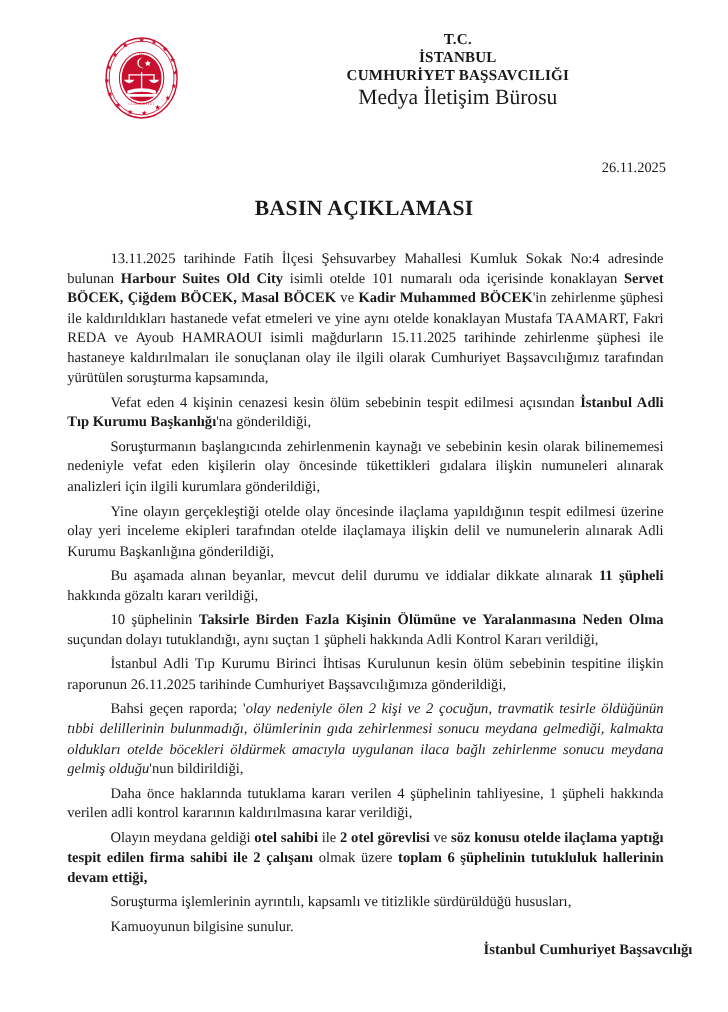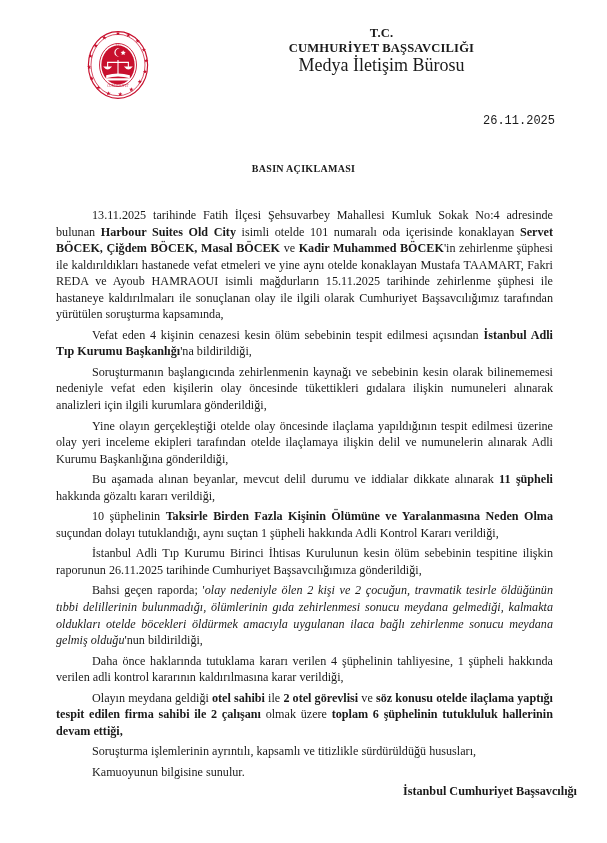--- a/index.html
+++ b/index.html
@@ -54,35 +54,34 @@
   .org-sub {
     font-weight: normal;
     font-size: 18px;
     line-height: 17px;
     margin-top: 1px;
   }
 
   
   .date-row {
     position: absolute;
-    top: 114px;
+    top: 132px;
     right: 52px;
     font-size: 12px;
-    font-family: Liberation Mono, monospace;
   }
 
   
   .doc-title {
     position: absolute;
     top: 163px;
     left: 0;
     right: 0;
     text-align: center;
     font-weight: bold;
-    font-size: 10px;
+    font-size: 18px;
     letter-spacing: 0.3px;
   }
 
   
   .body-wrap {
     position: absolute;
     top: 203px;
     left: 52px;
     width: 505px;
   }
@@ -193,32 +192,33 @@
 
         <g fill="#c8102e" font-size="4.4" font-family="Liberation Serif, serif">
           <text x="50" y="24" text-anchor="middle" opacity="0.85">T.C.</text>
           <text x="50" y="80" text-anchor="middle" opacity="0.85">CUMHURİYET</text>
         </g>
       </svg>
     </div>
 
     <div class="org-block">
       <div class="org-line">T.C.</div>
+      <div class="org-line">İSTANBUL</div>
       <div class="org-line">CUMHURİYET BAŞSAVCILIĞI</div>
       <div class="org-sub">Medya İletişim Bürosu</div>
     </div>
   </div>
 
   <div class="date-row">26.11.2025</div>
 
   <div class="doc-title">BASIN AÇIKLAMASI</div>
 
   <div class="body-wrap">
     <p class="para"><span>13.11.2025 tarihinde Fatih İlçesi Şehsuvarbey Mahallesi Kumluk Sokak No:4 adresinde bulunan </span><b>Harbour Suites Old City</b><span> isimli otelde 101 numaralı oda içerisinde konaklayan </span><b>Servet BÖCEK, Çiğdem BÖCEK, Masal BÖCEK</b><span> ve </span><b>Kadir Muhammed BÖCEK</b><span>'in zehirlenme şüphesi ile kaldırıldıkları hastanede vefat etmeleri ve yine aynı otelde konaklayan Mustafa TAAMART, Fakri REDA ve Ayoub HAMRAOUI isimli mağdurların 15.11.2025 tarihinde zehirlenme şüphesi ile hastaneye kaldırılmaları ile sonuçlanan olay ile ilgili olarak Cumhuriyet Başsavcılığımız tarafından yürütülen soruşturma kapsamında,</span></p>
-    <p class="para"><span>Vefat eden 4 kişinin cenazesi kesin ölüm sebebinin tespit edilmesi açısından </span><b>İstanbul Adli Tıp Kurumu Başkanlığı</b><span>'na bildirildiği,</span></p>
+    <p class="para"><span>Vefat eden 4 kişinin cenazesi kesin ölüm sebebinin tespit edilmesi açısından </span><b>İstanbul Adli Tıp Kurumu Başkanlığı</b><span>'na gönderildiği,</span></p>
     <p class="para"><span>Soruşturmanın başlangıcında zehirlenmenin kaynağı ve sebebinin kesin olarak bilinememesi nedeniyle vefat eden kişilerin olay öncesinde tükettikleri gıdalara ilişkin numuneleri alınarak analizleri için ilgili kurumlara gönderildiği,</span></p>
     <p class="para"><span>Yine olayın gerçekleştiği otelde olay öncesinde ilaçlama yapıldığının tespit edilmesi üzerine olay yeri inceleme ekipleri tarafından otelde ilaçlamaya ilişkin delil ve numunelerin alınarak Adli Kurumu Başkanlığına gönderildiği,</span></p>
     <p class="para"><span>Bu aşamada alınan beyanlar, mevcut delil durumu ve iddialar dikkate alınarak </span><b>11 şüpheli</b><span> hakkında gözaltı kararı verildiği,</span></p>
     <p class="para"><span>10 şüphelinin </span><b>Taksirle Birden Fazla Kişinin Ölümüne ve Yaralanmasına Neden Olma</b><span> suçundan dolayı tutuklandığı, aynı suçtan 1 şüpheli hakkında Adli Kontrol Kararı verildiği,</span></p>
     <p class="para"><span>İstanbul Adli Tıp Kurumu Birinci İhtisas Kurulunun kesin ölüm sebebinin tespitine ilişkin raporunun 26.11.2025 tarihinde Cumhuriyet Başsavcılığımıza gönderildiği,</span></p>
     <p class="para"><span>Bahsi geçen raporda; '</span><i>olay nedeniyle ölen 2 kişi ve 2 çocuğun, travmatik tesirle öldüğünün tıbbi delillerinin bulunmadığı, ölümlerinin gıda zehirlenmesi sonucu meydana gelmediği, kalmakta oldukları otelde böcekleri öldürmek amacıyla uygulanan ilaca bağlı zehirlenme sonucu meydana gelmiş olduğu</i><span>'nun bildirildiği,</span></p>
     <p class="para"><span>Daha önce haklarında tutuklama kararı verilen 4 şüphelinin tahliyesine, 1 şüpheli hakkında verilen adli kontrol kararının kaldırılmasına karar verildiği,</span></p>
     <p class="para"><span>Olayın meydana geldiği </span><b>otel sahibi</b><span> ile </span><b>2 otel görevlisi</b><span> ve </span><b>söz konusu otelde ilaçlama yaptığı tespit edilen firma sahibi ile 2 çalışanı</b><span> olmak üzere </span><b>toplam 6 şüphelinin tutukluluk hallerinin devam ettiği,</b></p>
     <p class="para"><span>Soruşturma işlemlerinin ayrıntılı, kapsamlı ve titizlikle sürdürüldüğü hususları,</span></p>
     <p class="para"><span>Kamuoyunun bilgisine sunulur.</span></p>

